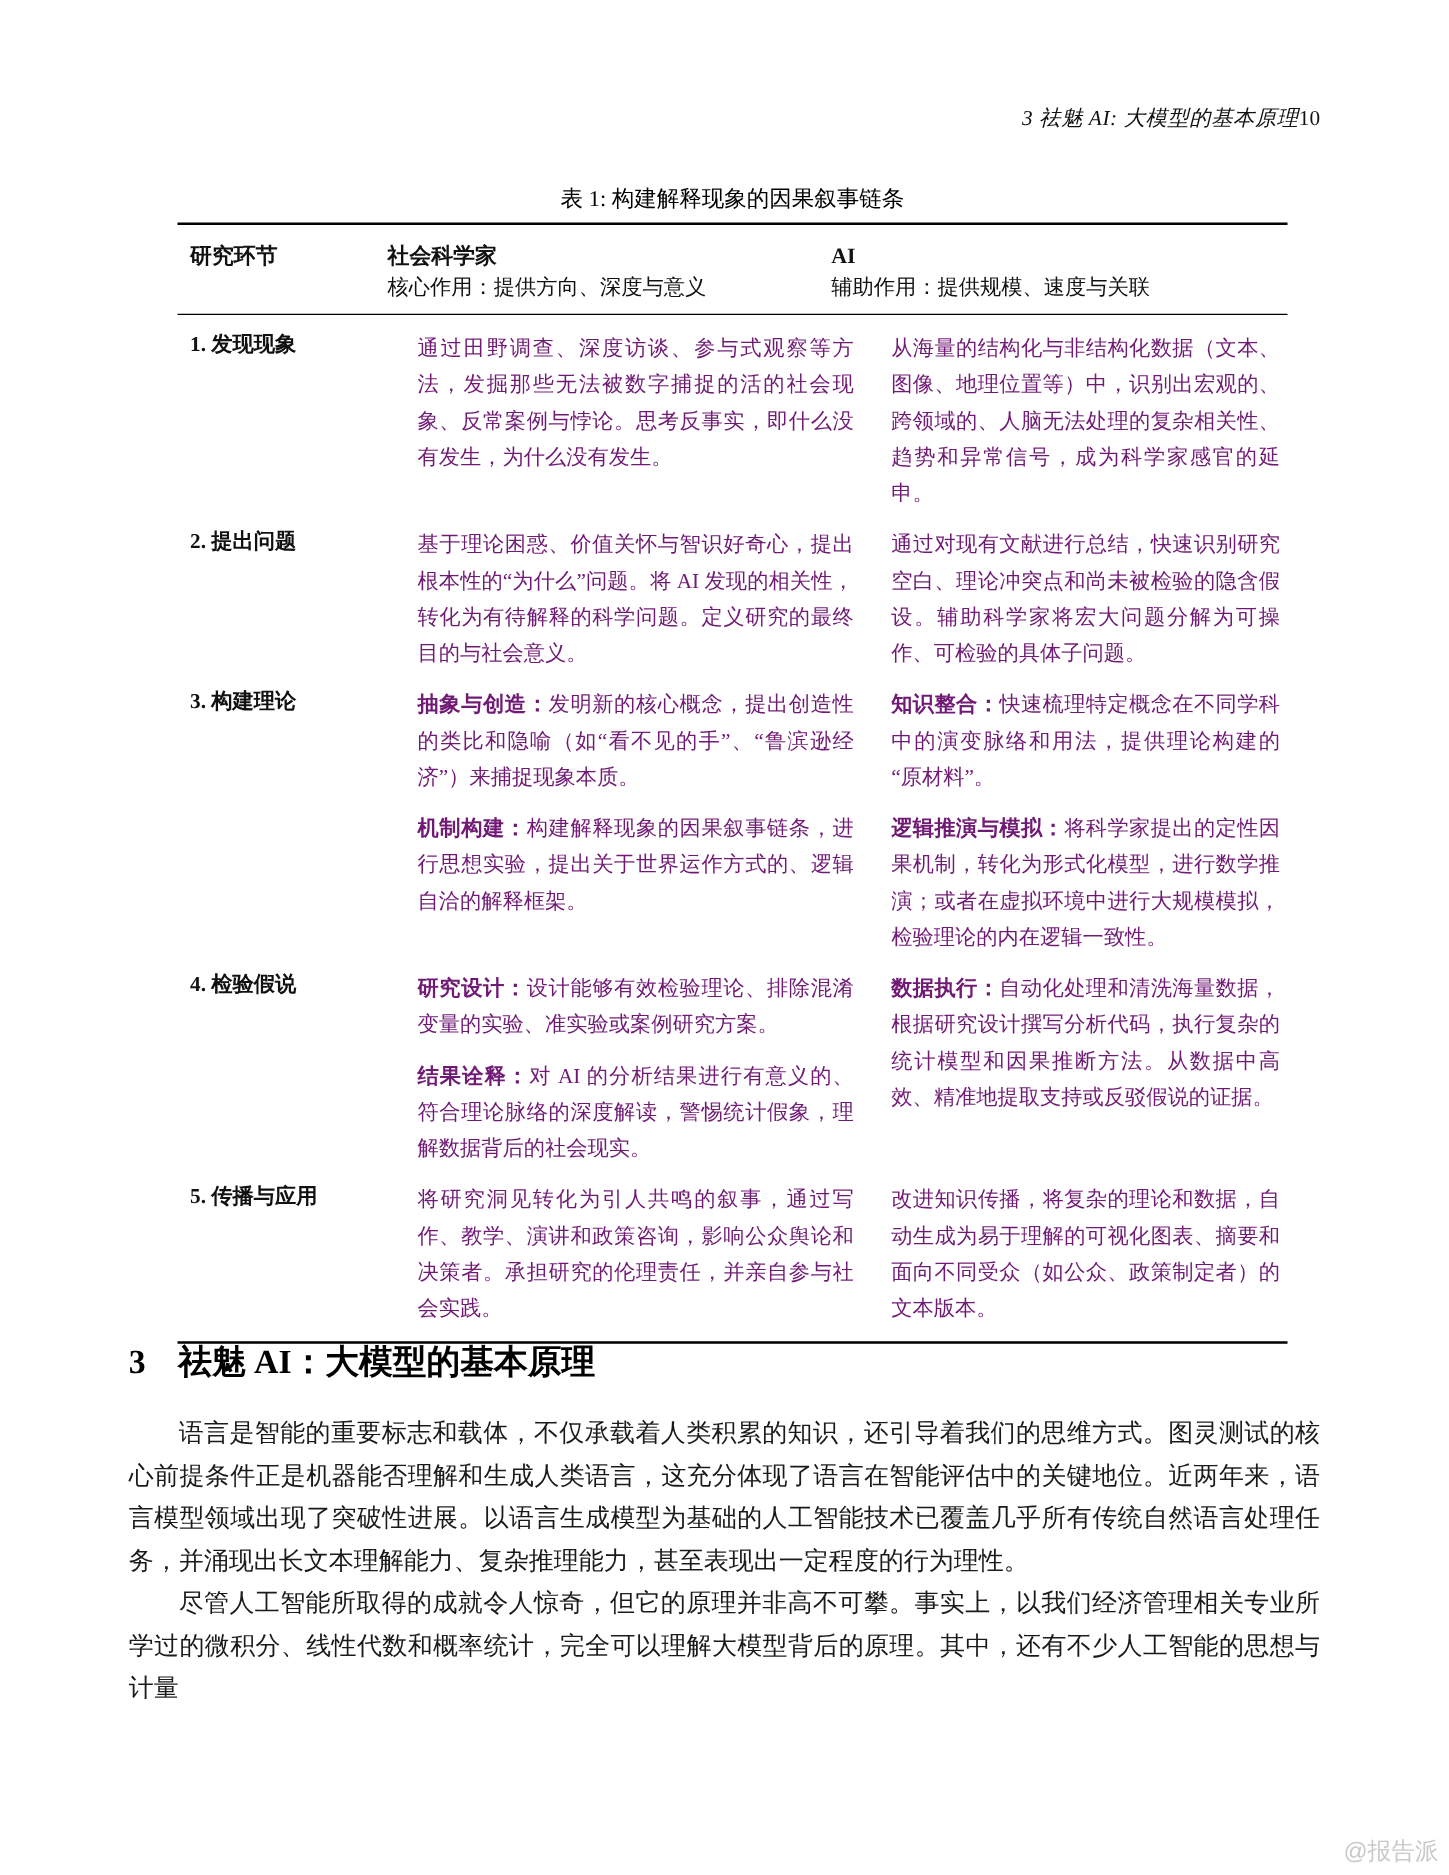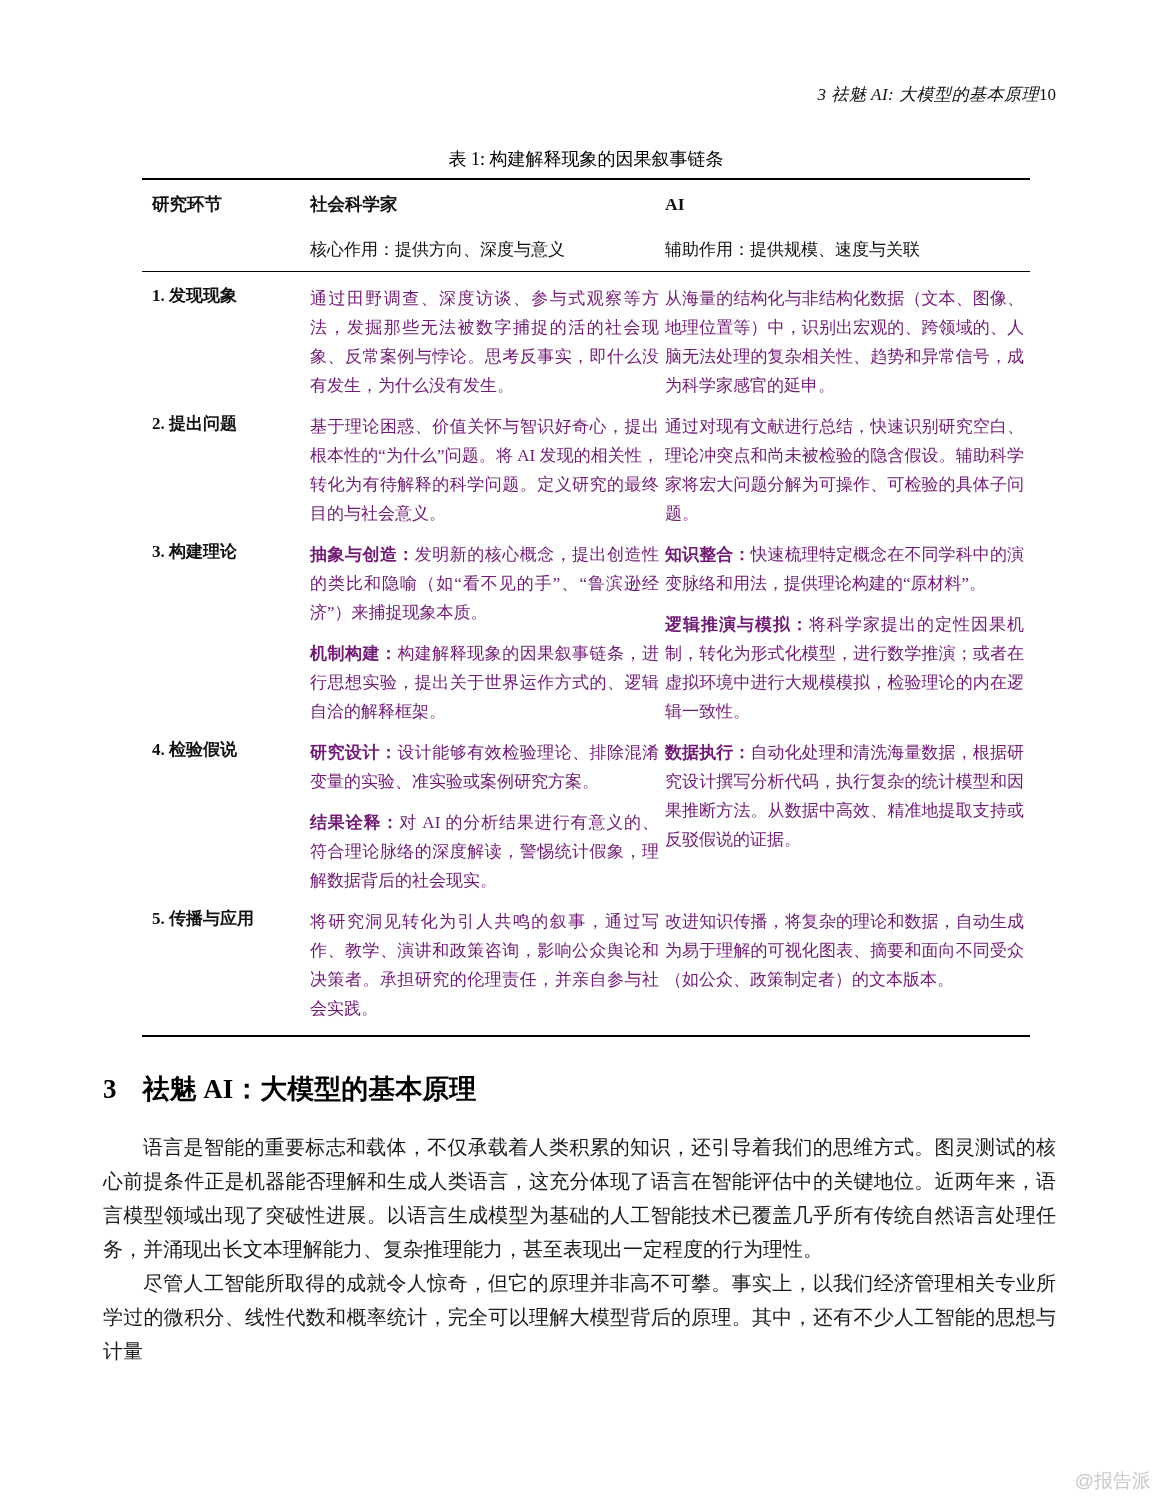--- a/index.html
+++ b/index.html
@@ -32,24 +32,24 @@
   .rule-thick { border:none; border-top:2.5px solid #000; margin:0; }
   .rule-thin  { border:none; border-top:1.4px solid #000; margin:0; }
 
   .thead-row, .trow {
     display:grid;
     grid-template-columns:168px 355px 1fr;
     column-gap:0;
   }
   .thead-row { padding:13px 0 10px 0; }
   .th-title { font-weight:bold; font-size:17.5px; line-height:22px; }
-  .th-sub { font-size:17px; line-height:22px; margin-top:24px; font-weight:normal; }
+  .th-sub { font-size:17px; line-height:22px; margin-top:4px; font-weight:normal; }
   .cell { padding-right:6px; }
   .cell.stage { font-weight:bold; padding-left:10px; }
-  .trow { padding-top:12px; }
+  .trow { padding-top:12px;gap:24px; }
   .trow:last-child { padding-bottom:12px; }
   .cellp {
     margin:0 0 12px 0;
     line-height:29px;
     text-align:justify;
     color:#701a75;
   }
   .cellp:last-child { margin-bottom:0; }
   .cellp .lead { font-weight:bold; }
 

